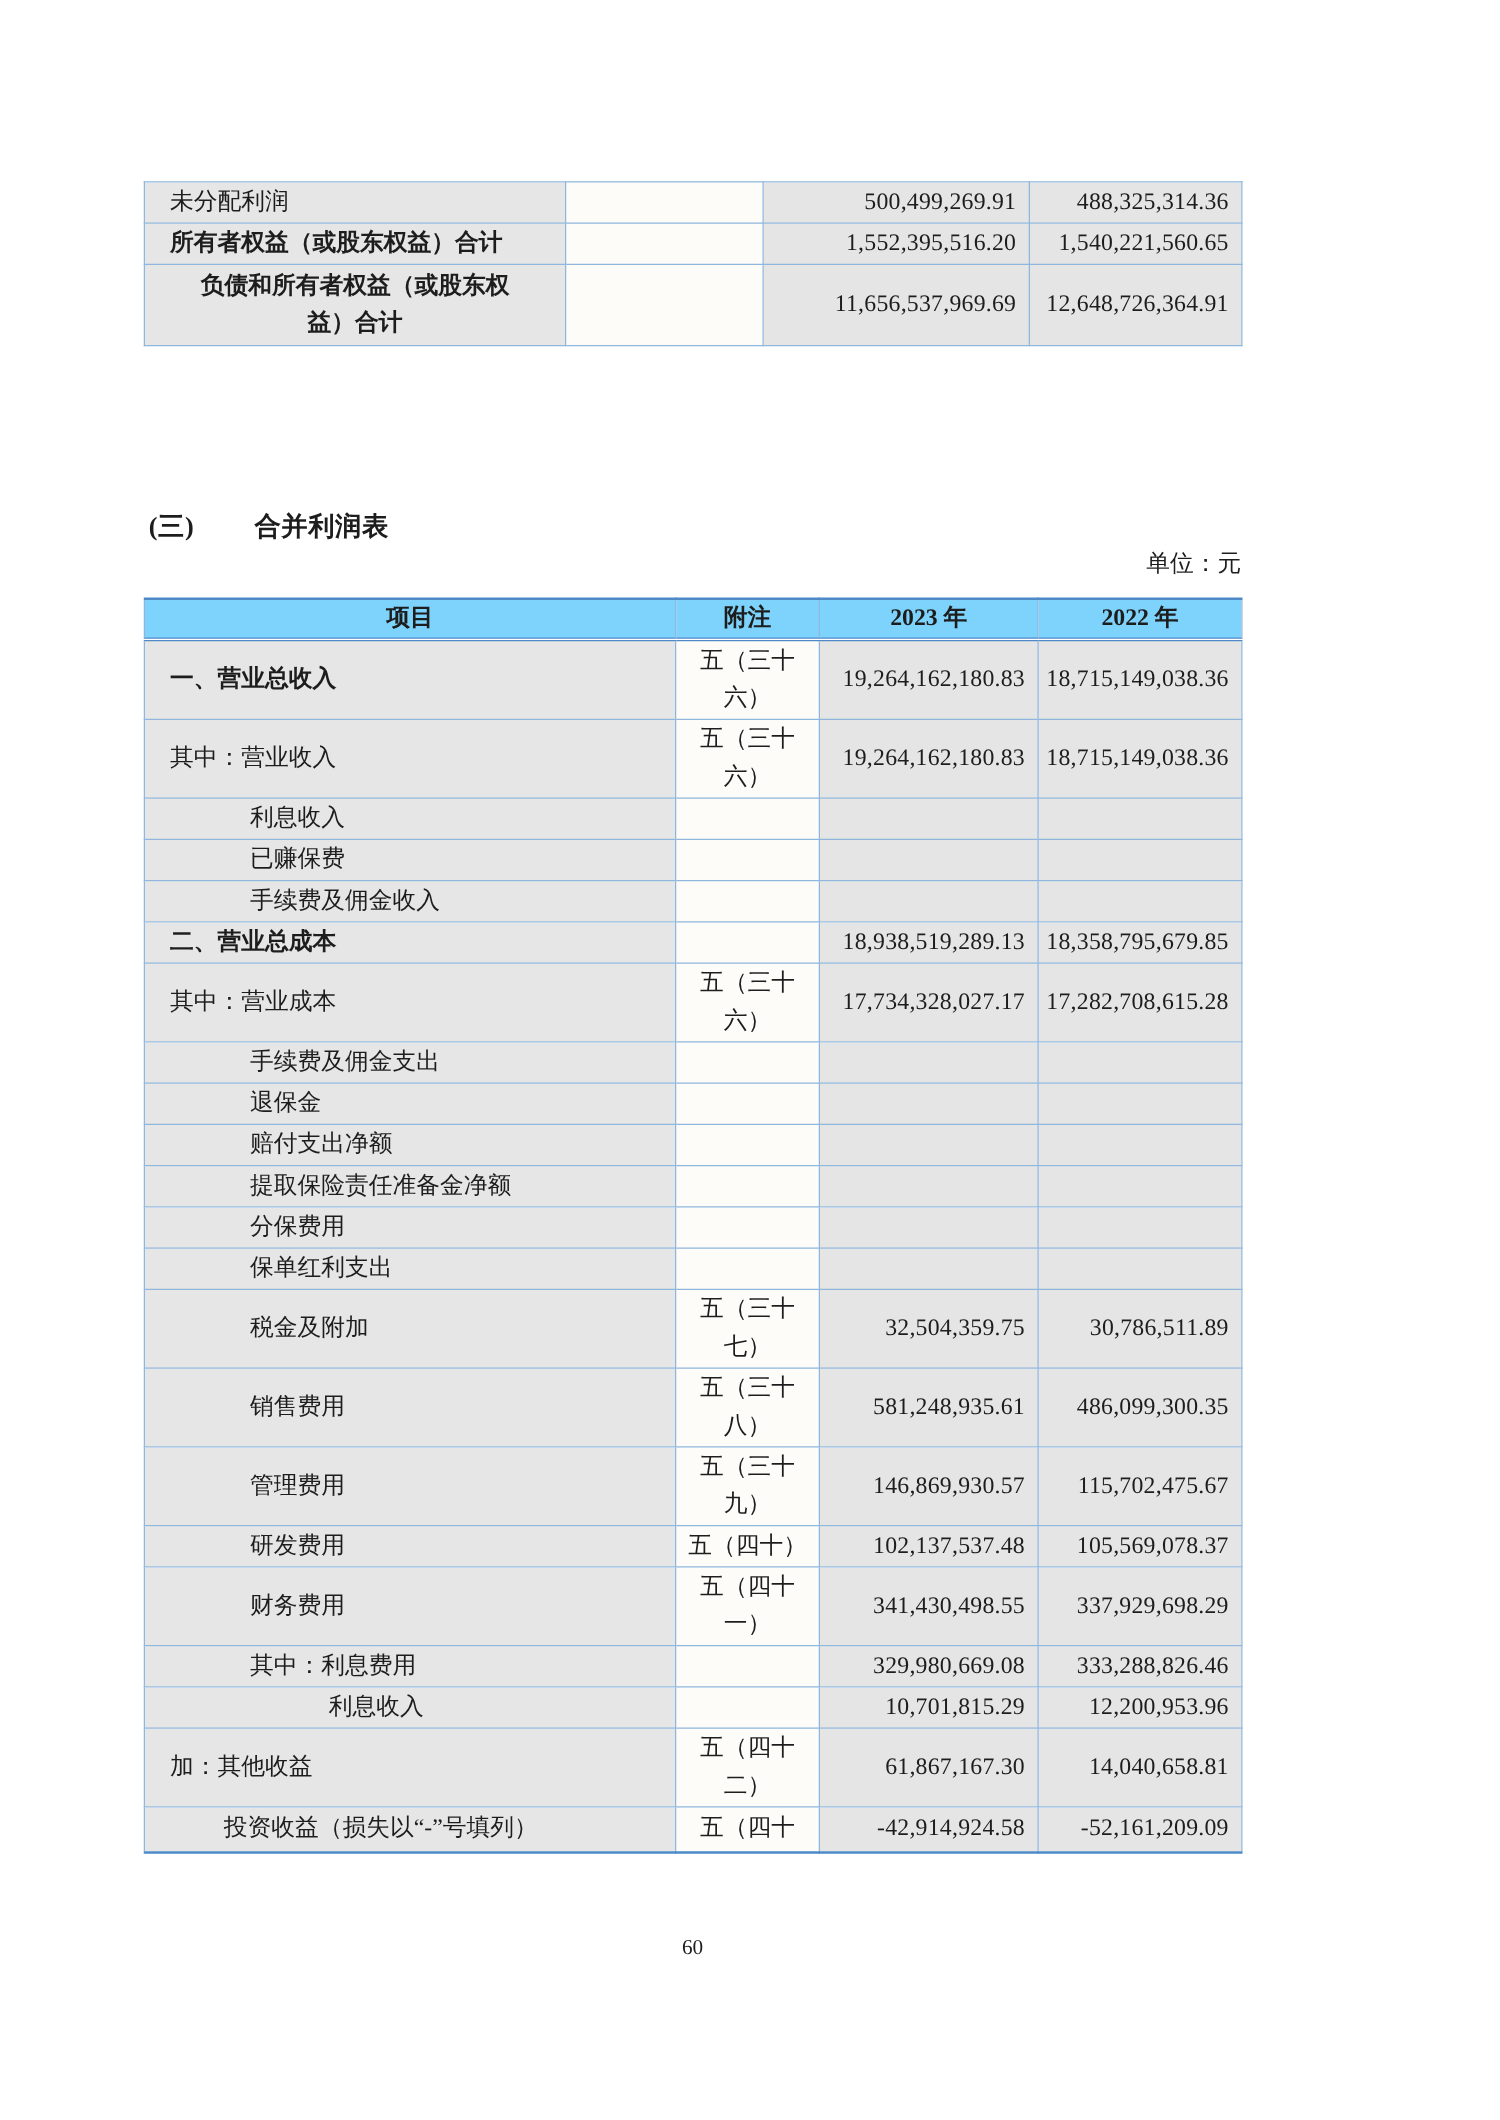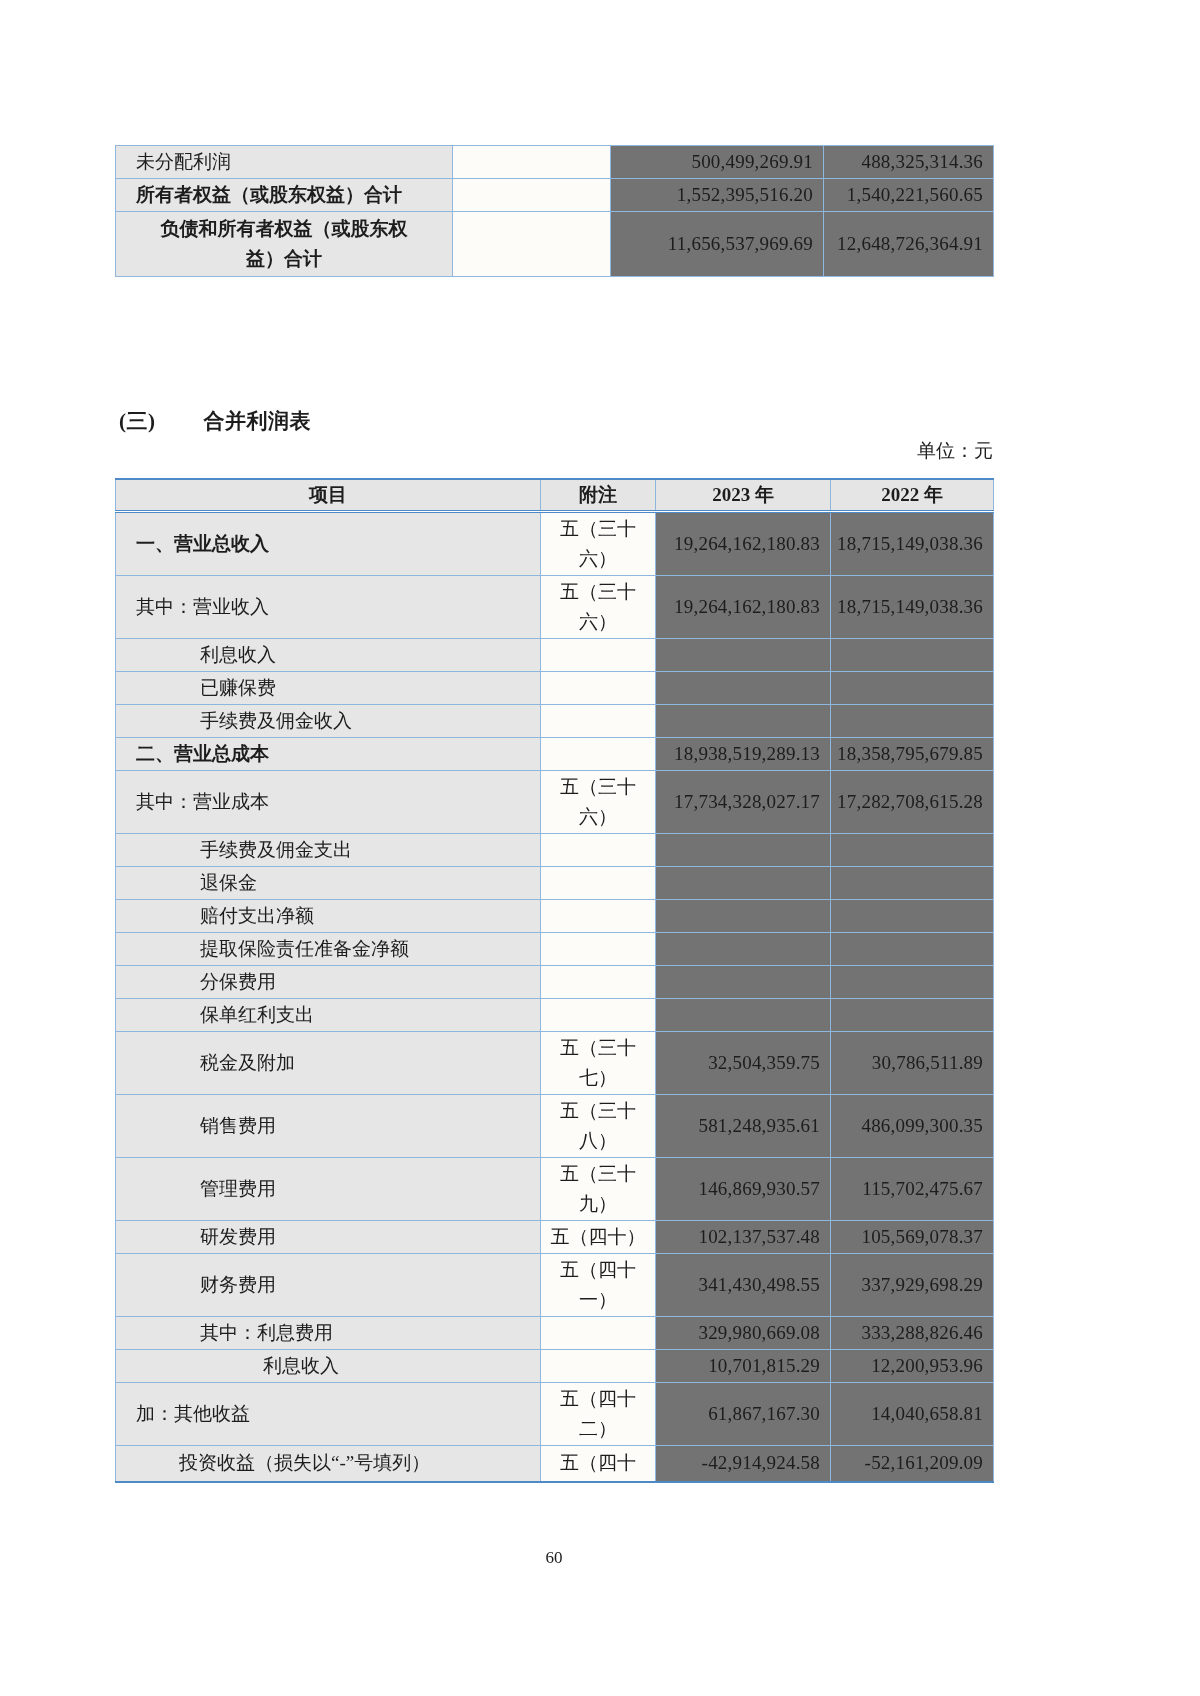--- a/index.html
+++ b/index.html
@@ -38,35 +38,35 @@
     text-align: left;
     padding: 1px 8px 1px 20px;
   }
   td.notecell {
     background: #fdfcf9;
     text-align: center;
     vertical-align: top;
     padding: 1px 6px;
   }
   td.numcell {
-    background: #737373;
+    background: #e5e5e5;
     text-align: right;
     vertical-align: top;
     padding: 1px 10px 1px 4px;
     font-size: 17px;
     letter-spacing: 0.2px;
   }
   tr.minrow td { height: 31px; }
   tr.lastrow td { height: 36px; vertical-align: middle; }
   .bold { font-weight: bold; }
   .centerlabel { text-align: center !important; padding: 2px 40px !important; line-height: 28px; }
 
   
   tr.headrow td {
-    background: #e5e5e5;
+    background: #7dd3fc;
     font-weight: bold;
     text-align: center;
     height: 31px;
     border-bottom: 3px double #4e8ac8;
     vertical-align: middle;
     padding: 0 4px;
   }
 
   
   .ind-0 { padding-left: 20px !important; }

